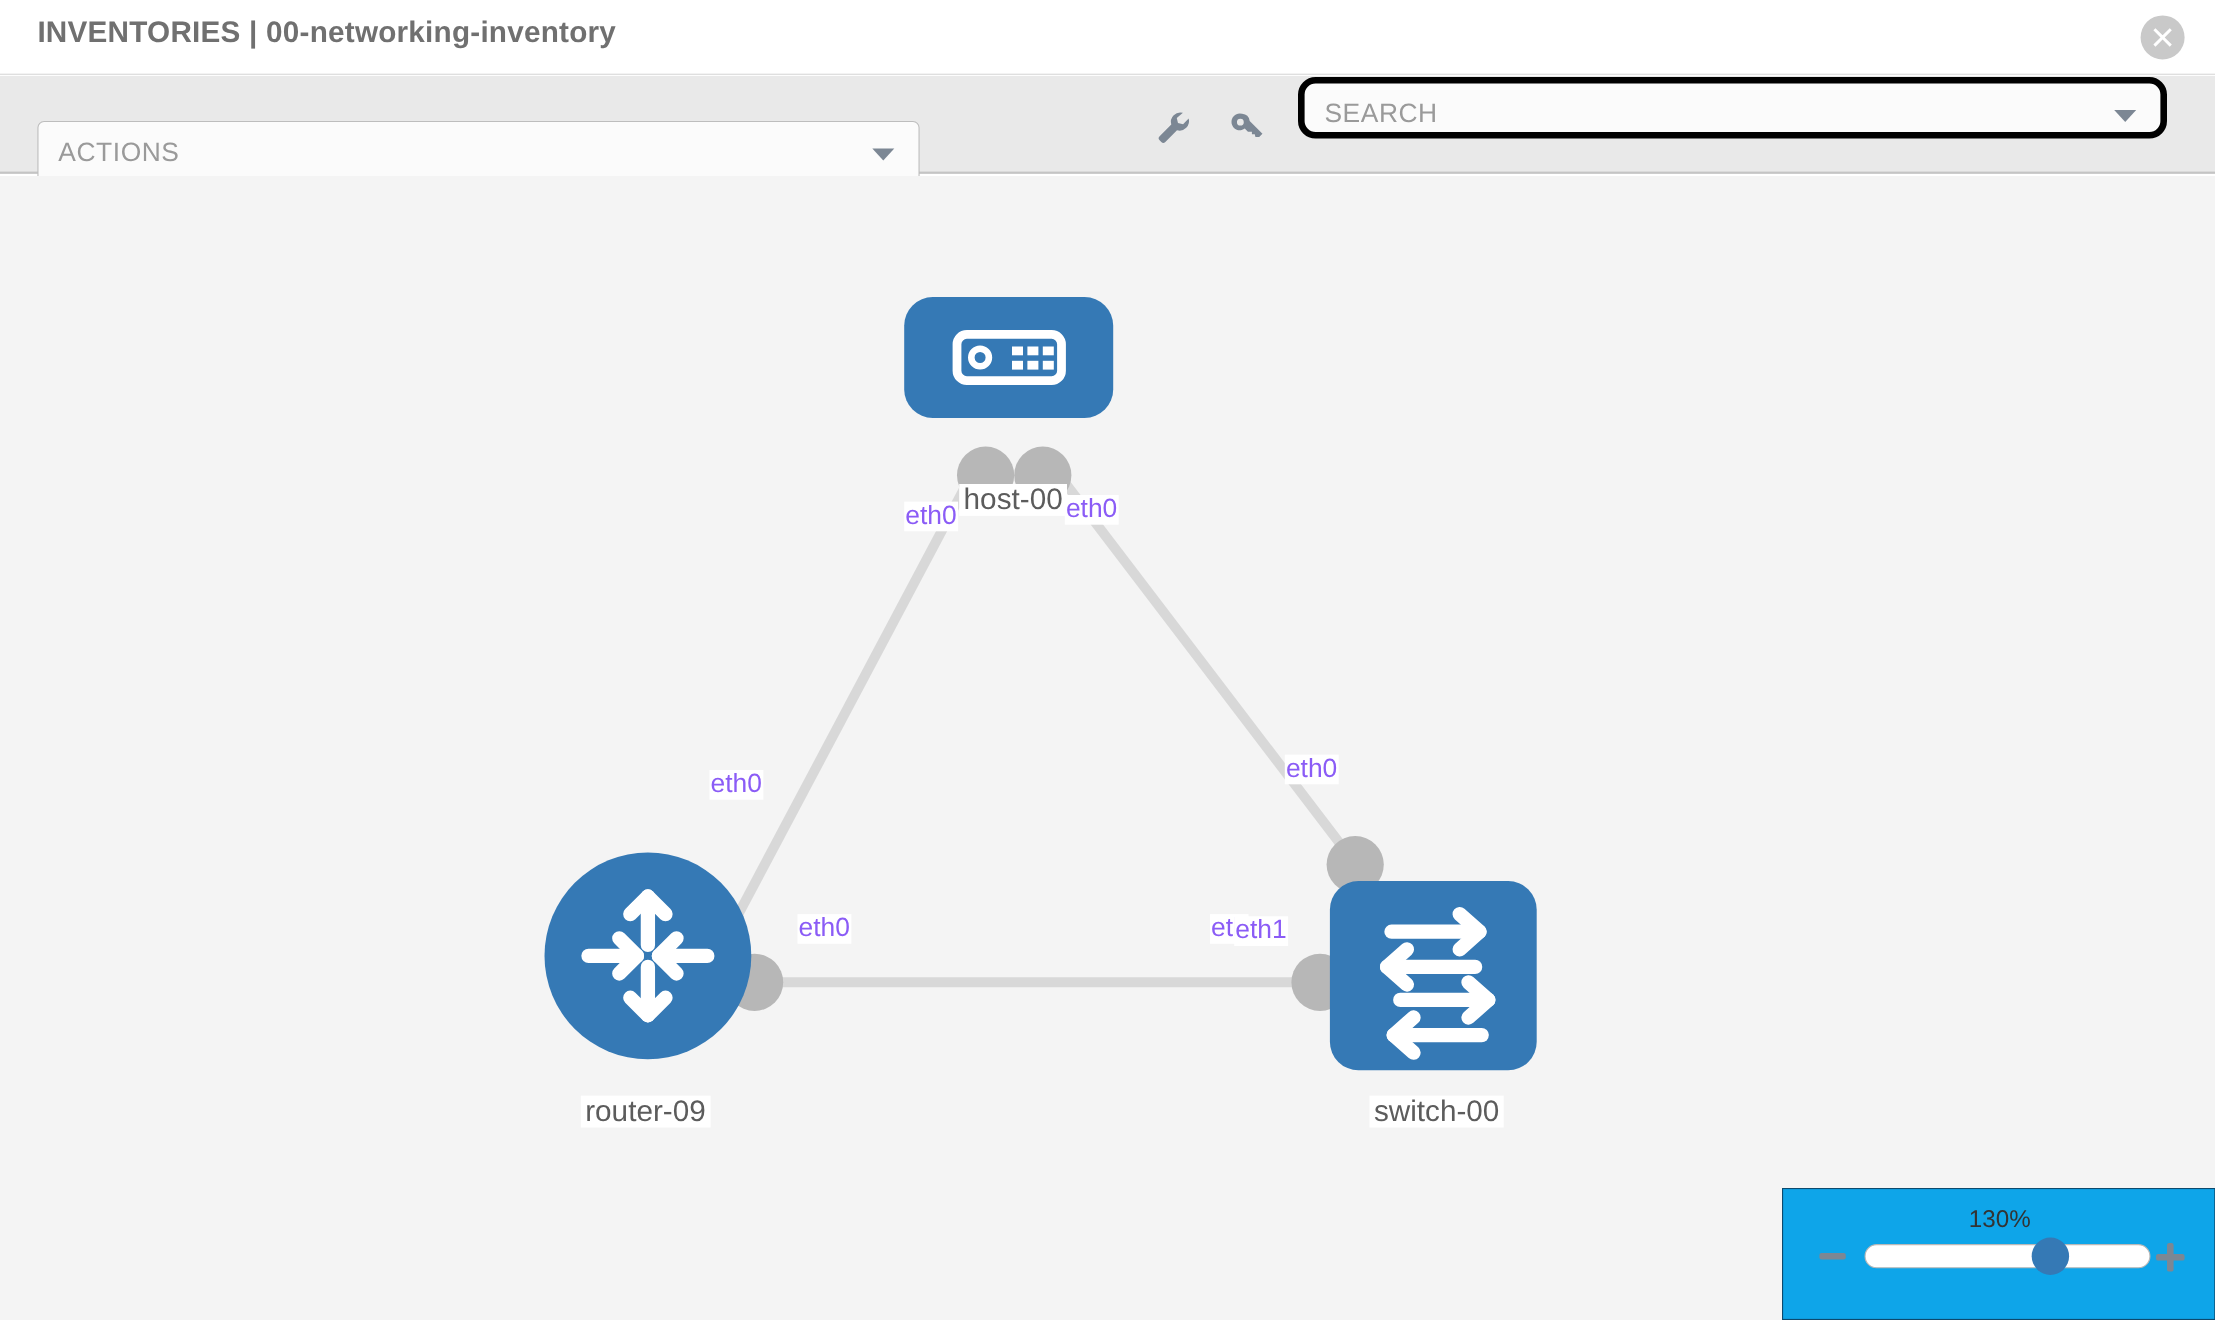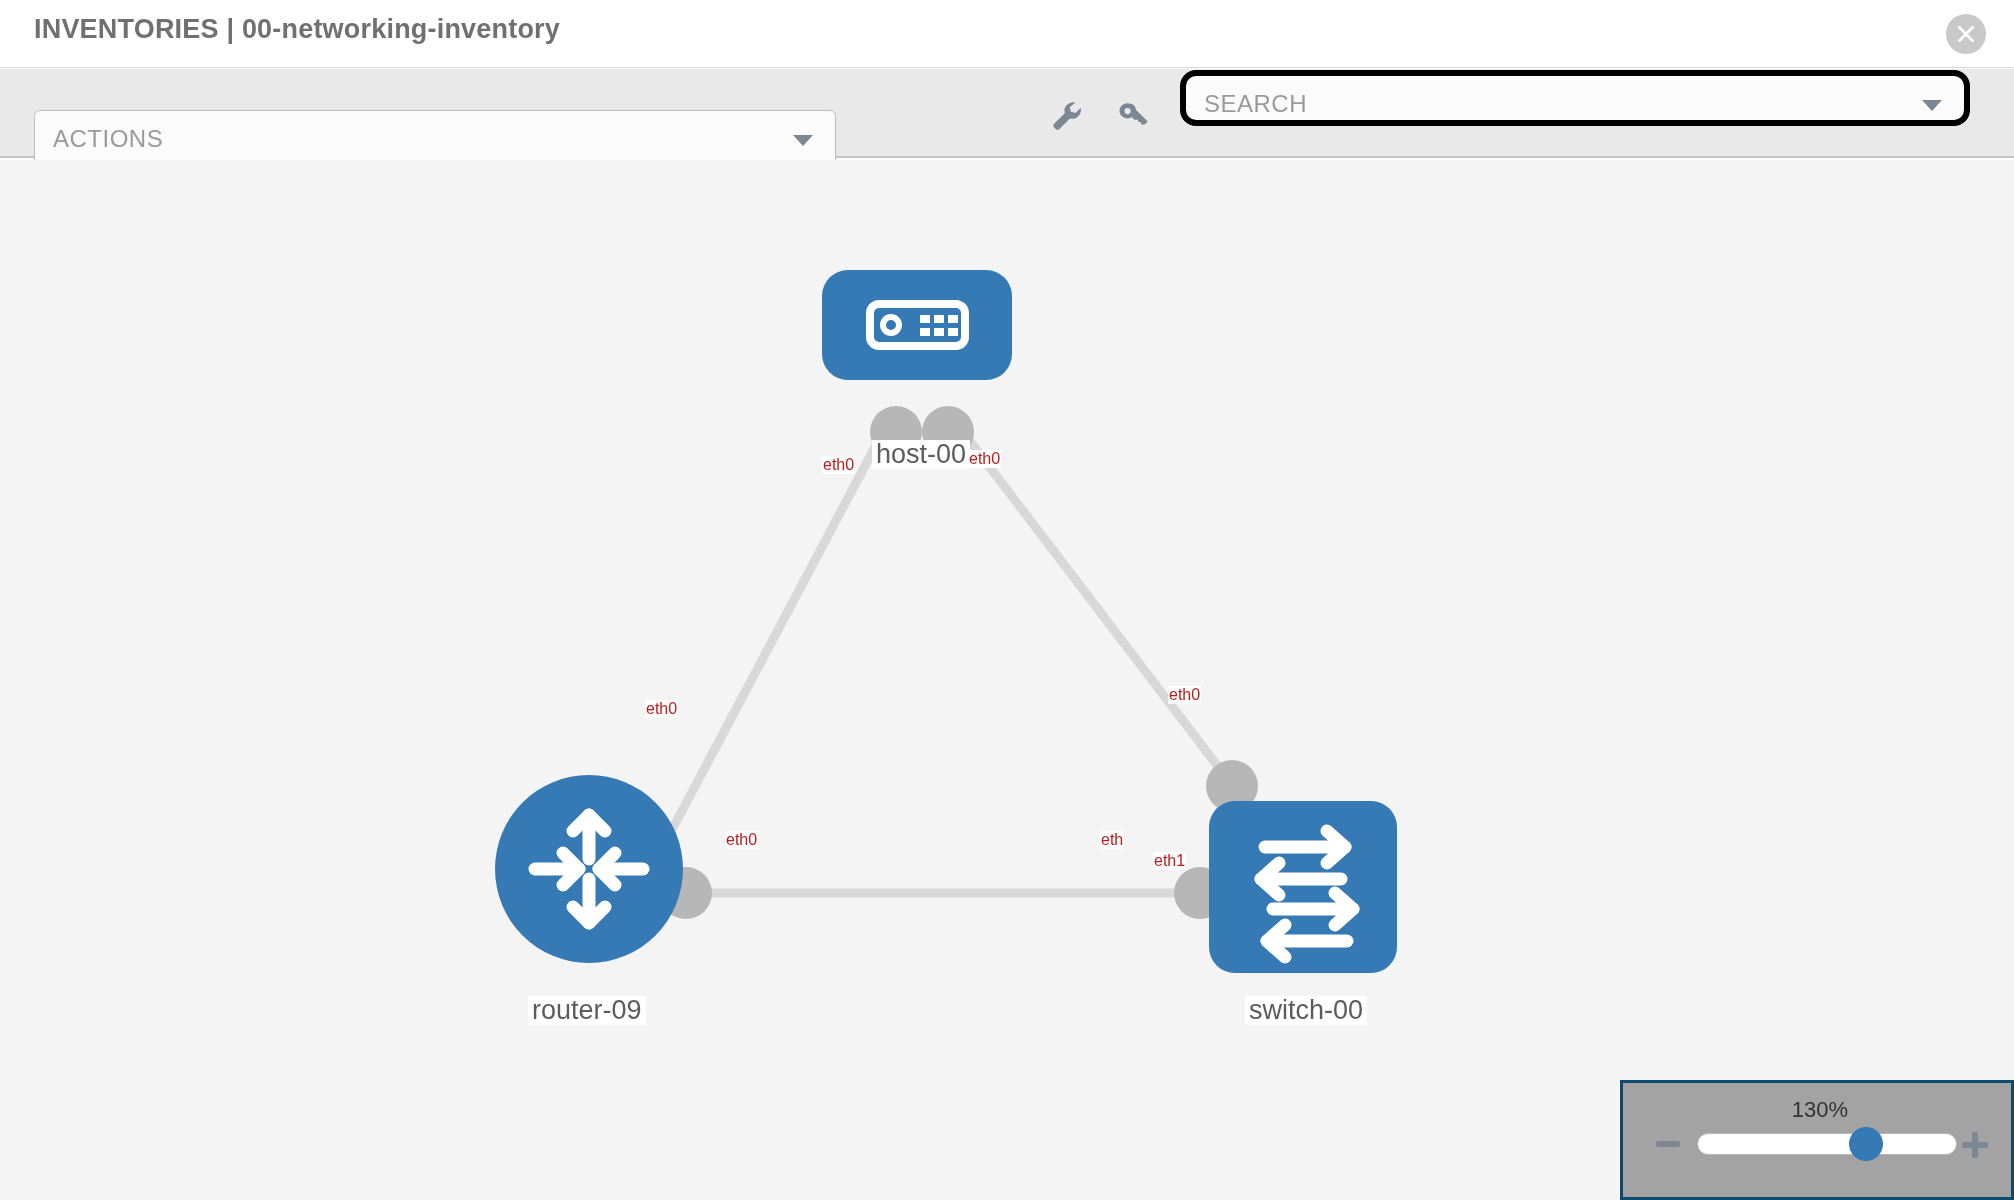--- a/index.html
+++ b/index.html
@@ -124,35 +124,35 @@
     position: absolute;
     font-size: 27px;
     color: #5c5c5c;
     background: #ffffff;
     white-space: nowrap;
     padding: 0 4px;
     line-height: 1.08;
   }
   .edge-label {
     position: absolute;
-    font-size: 16px;
-    color: #b91c1c;
+    font-size: 24px;
+    color: #8b5cf6;
     background: #ffffff;
     white-space: nowrap;
     padding: 0 1px;
     line-height: 1.12;
   }
 
   
   .zoom-widget {
     position: absolute;
     left: 1620px; top: 1080px;
     width: 394px; height: 120px;
-    background: #a3a3a3;
-    border: 3px solid #0c4a6e;
+    background: #0ea5e9;
+    border: 1px solid #0c4a6e;
   }
   .zoom-value {
     position: absolute;
     left: 0; top: 14px;
     width: 394px;
     text-align: center;
     font-size: 22px;
     color: #333333;
   }
   .zoom-minus, .zoom-plus {
@@ -287,21 +287,21 @@
       </div>
     </div>
     <div class="node-label" style="left:1245px; top:836px;">switch-00</div>
 
     <div class="edge-label" style="left:822px; top:296px;">eth0</div>
     <div class="edge-label" style="left:968px; top:290px;">eth0</div>
     <div class="edge-label" style="left:645px; top:540px;">eth0</div>
     <div class="edge-label" style="left:1168px; top:526px;">eth0</div>
     <div class="edge-label" style="left:725px; top:671px;">eth0</div>
     <div class="edge-label" style="left:1100px; top:671px;">eth</div>
-    <div class="edge-label" style="left:1122px; top:692px;margin-left:31px;">eth1</div>
+    <div class="edge-label" style="left:1122px; top:673px;">eth1</div>
 
     <div class="zoom-widget" style="top:920px;">
       <div class="zoom-value">130%</div>
 
       <div class="zoom-minus">
         <svg width="26" height="26" viewBox="0 0 26 26" aria-hidden="true">
           <rect x="1" y="10" width="24" height="6" rx="2" fill="#7c8794"></rect>
         </svg>
       </div>
 

